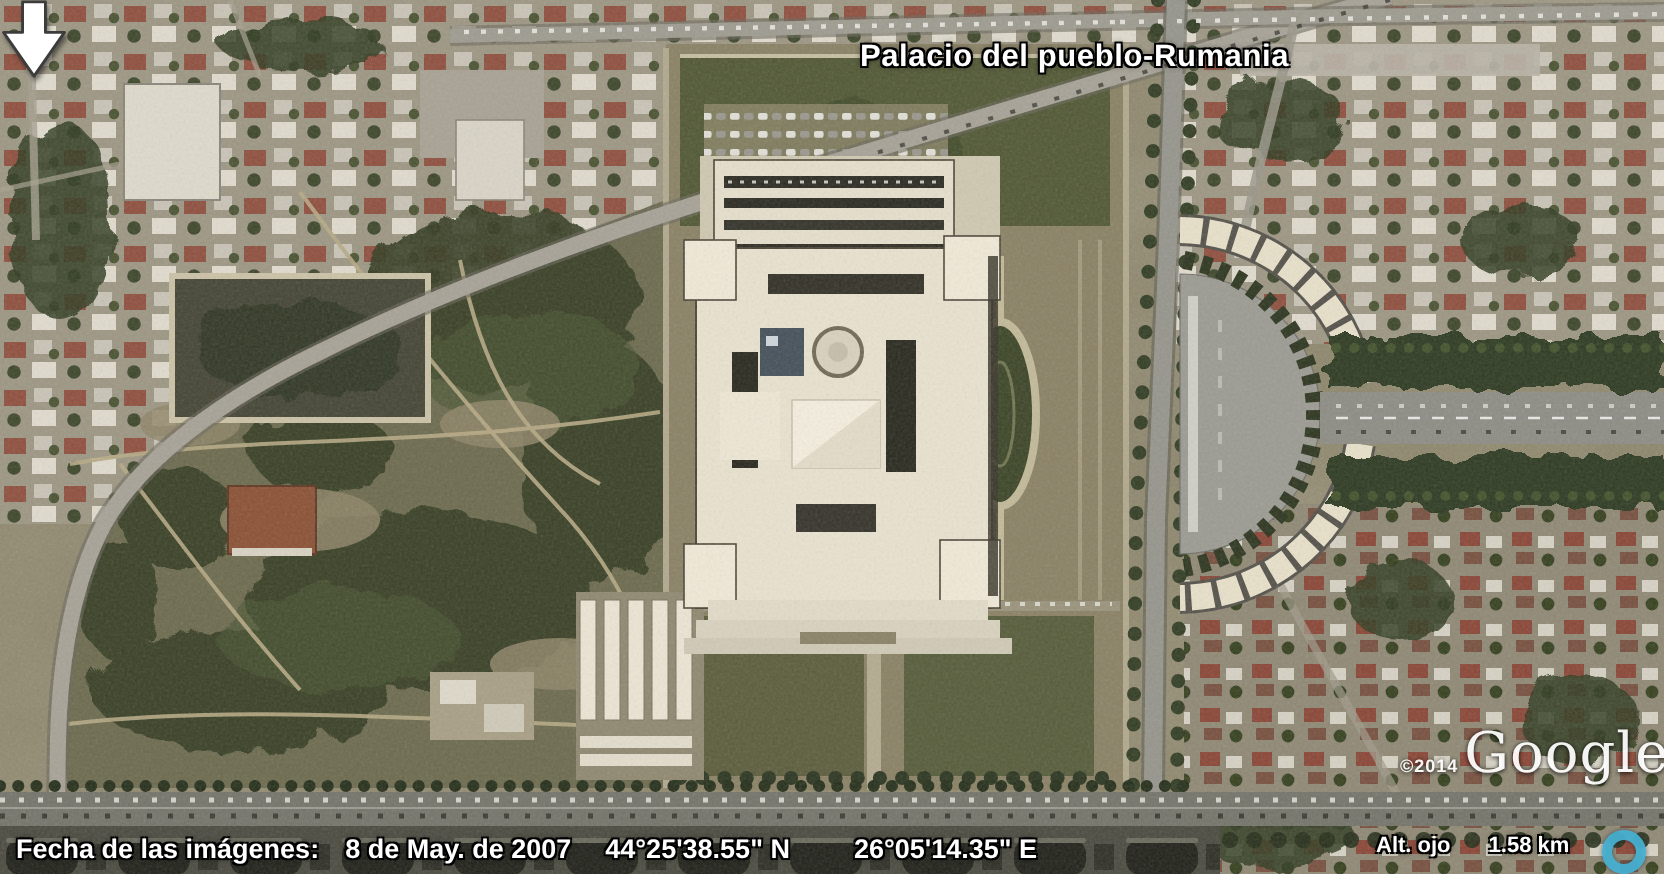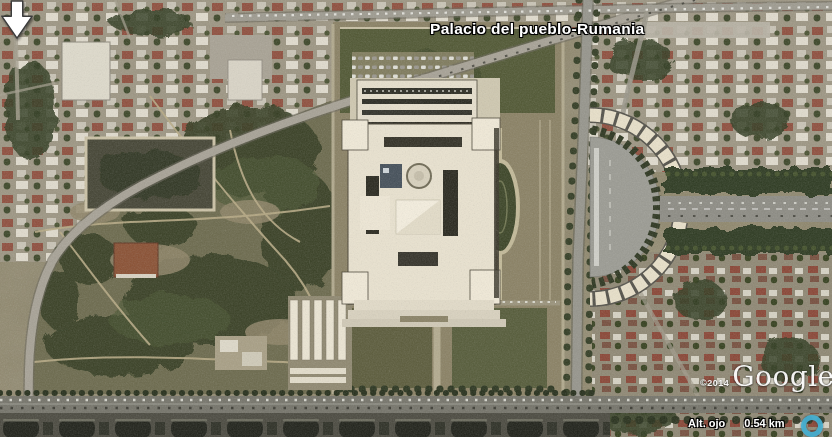--- a/index.html
+++ b/index.html
@@ -278,21 +278,27 @@
 
   <div class="ge-text placemark-label">Palacio del pueblo-Rumania</div>
 
 
   <div class="google-logo">
     <span class="cpy">©2014</span>
     <span class="brand">Google</span>
 
   </div>
 
+  <div class="ge-text statusbar-left">
+    <span>Fecha de las imágenes:</span>
+    <span class="sp1">8 de May. de 2007</span>
+    <span class="sp2">44°25'38.55" N</span>
+    <span class="sp3">26°05'14.35" E</span>
+  </div>
 
   <div class="ge-text statusbar-right">
     <span>Alt. ojo</span>
-    <span class="spv">0.54 km</span>
+    <span class="spv">1.58 km</span>
   </div>
 
   <div class="nav-ring"></div>
 
 </div>
 
 </body></html>

